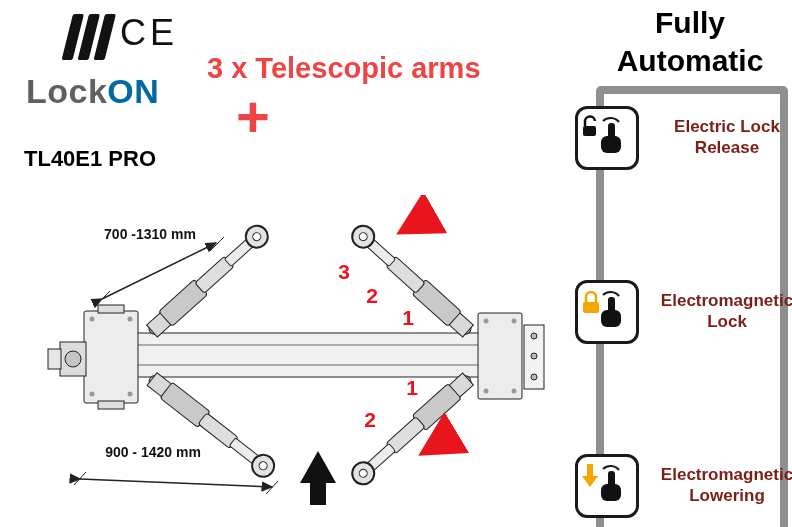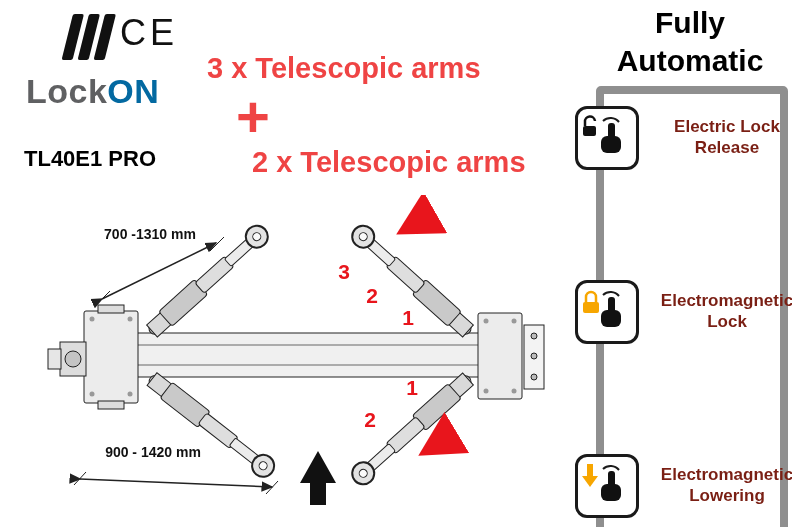--- a/index.html
+++ b/index.html
@@ -53,21 +53,20 @@
     </g>
   </svg>
   <div class="brand-ce">CE</div>
   <div class="brand-word">
     <span class="tyre">Lock</span><span class="on">ON</span>
   </div>
   <div class="brand-model">TL40E1 PRO</div>
 
   <div class="headline l1">3 x Telescopic arms</div>
   <div class="headline plus">+</div>
-  <div class="headline l2">2 x Telescopic arms</div>
 
   <svg class="diagram" width="560" height="332" viewBox="0 0 560 332">
     <defs>
       <marker id="dimA" markerWidth="9" markerHeight="9" refX="7" refY="4.5" orient="auto">
         <path d="M0,1 L8,4.5 L0,8 Z" fill="#222"></path>
       </marker>
       <marker id="redA" markerWidth="8" markerHeight="8" refX="6" refY="4" orient="auto">
         <path d="M0,0 L7.5,4 L0,8 Z" fill="#e8151c"></path>
       </marker>
       <g id="arm">

